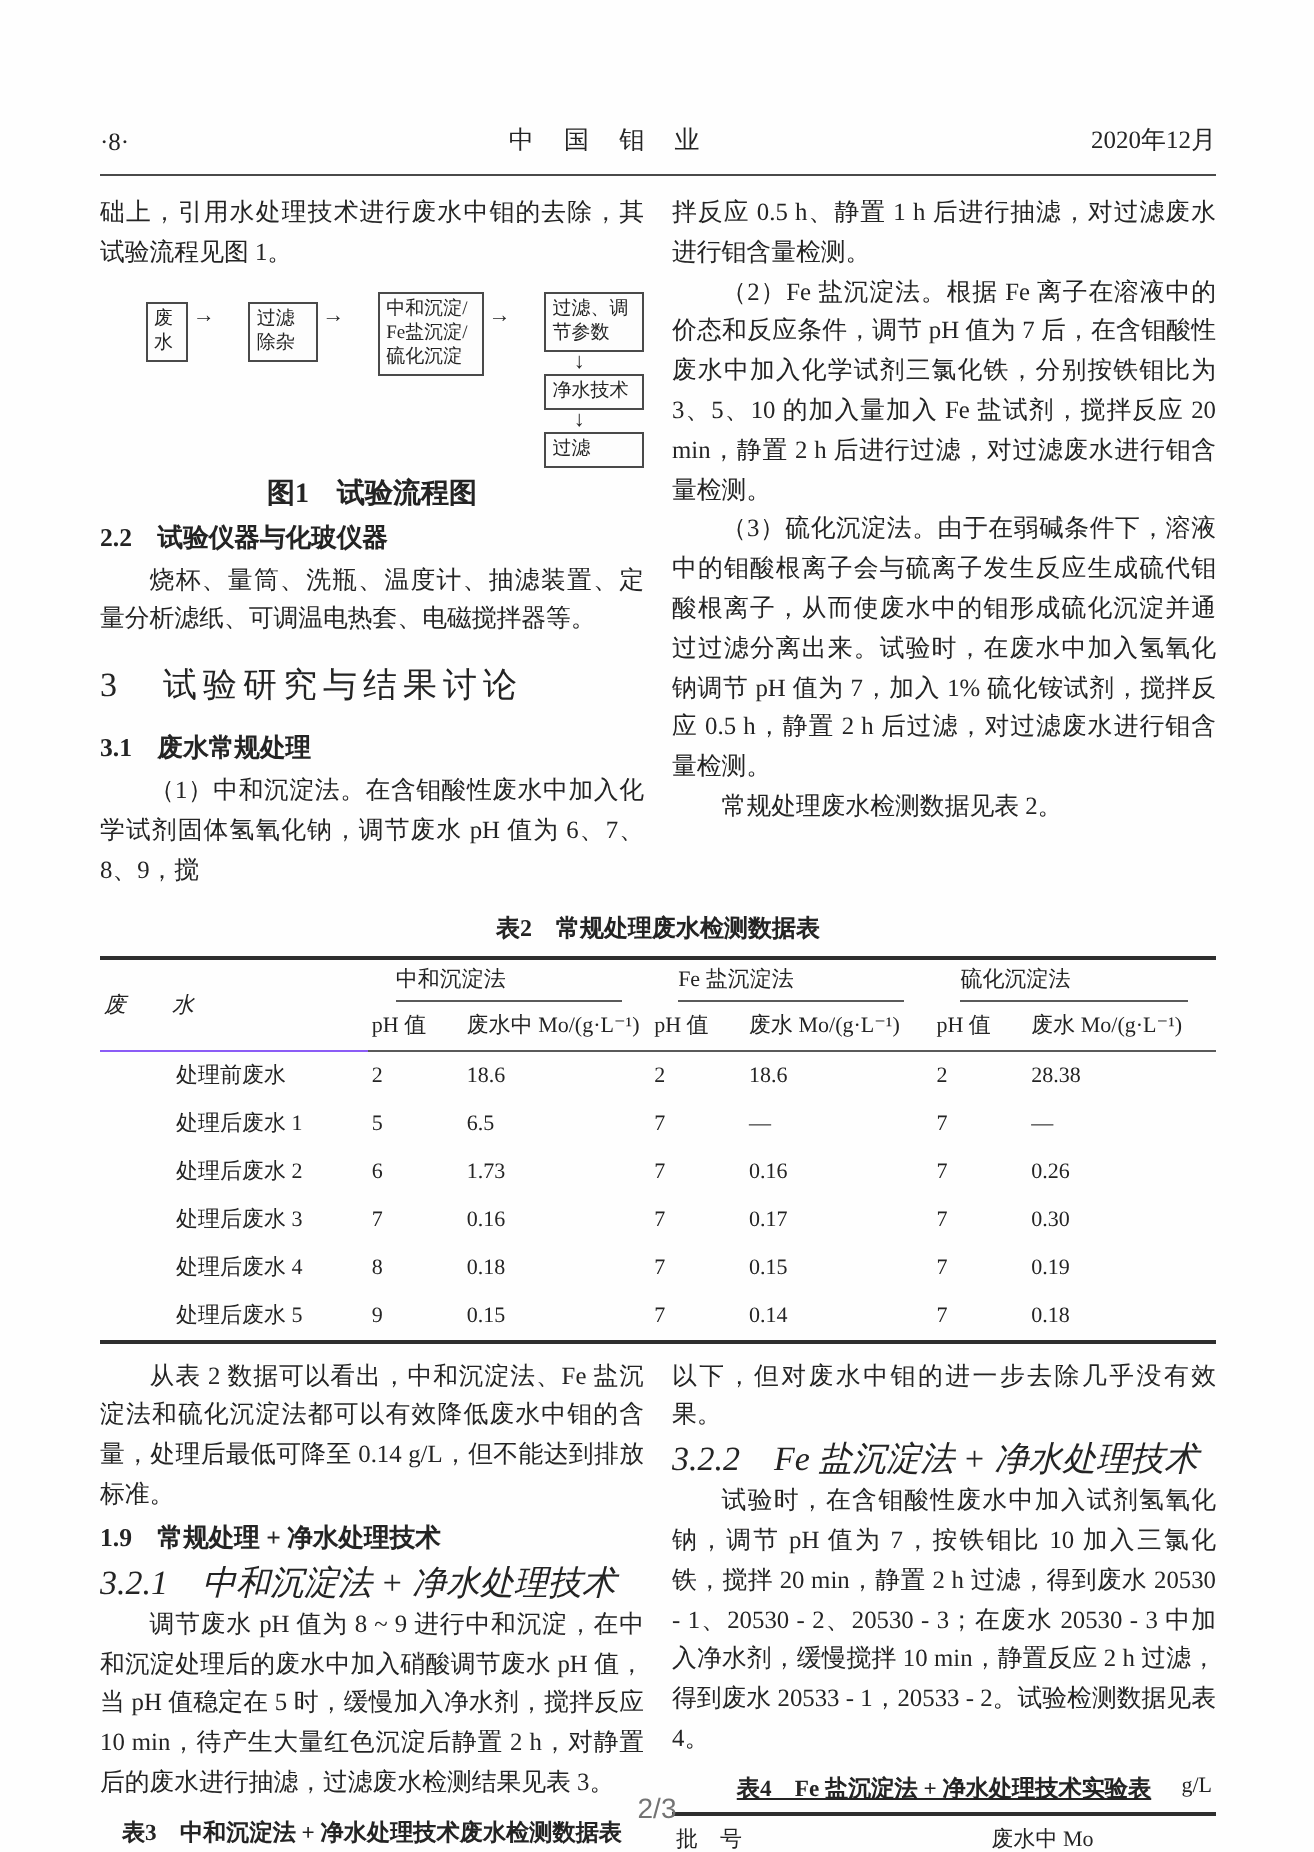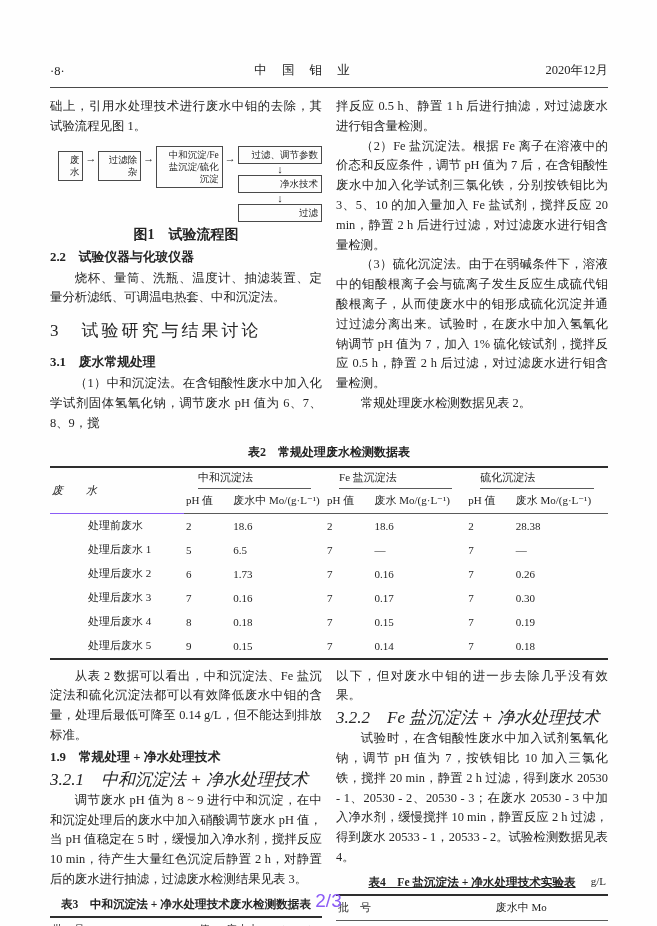--- a/index.html
+++ b/index.html
@@ -17,21 +17,21 @@
   .col{flex:1 1 0;min-width:0;}
 
   p.body{margin:0;font-size:12.4px;line-height:19.8px;text-align:justify;}
   p.ind{text-indent:2em;}
   .h-bold{margin:1px 0;font-size:12.8px;line-height:21px;font-weight:bold;}
   .h-big{margin:6px 0 4px;font-size:17px;line-height:34px;font-weight:400;letter-spacing:3px;}
   .h-ital{margin:1px 0;font-size:17px;line-height:21px;font-style:italic;font-weight:500;}
 
   
   .fc{display:flex;align-items:flex-start;margin:9px 0 2px 8px;font-size:9.5px;line-height:12px;}
-  .fcbox{border:1px solid #4a4a4a;padding:2px 3px;text-align:right;background:#fdfdfd;}
+  .fcbox{border:1px solid #4a4a4a;padding:2px 3px;text-align:left;background:#fdfdfd;margin-left:15px;}
   .fc .s1{margin-top:5px;}
   .fc .arrow{margin-top:6px;padding:0 2px;font-size:11px;}
   .fcwide{width:64px;word-break:break-all;}
   .fccol{display:flex;flex-direction:column;width:92px;}
   .fccol .fcbox{width:auto;}
   .fcdown{text-align:center;line-height:11px;font-size:11px;}
   .figcap{margin:4px 0 3px;text-align:center;font-weight:bold;font-size:14px;}
 
   
   .tbltitle{margin:10px 0 5px;text-align:center;font-weight:bold;font-size:12px;position:relative;}
@@ -44,21 +44,21 @@
   .t2 .grp-inner{border-bottom:1px solid #5a5a5a;margin:0 14px;padding-bottom:3px;}
   .t2 .sub td{border-bottom:1px solid #5a5a5a;}
   .t2 .c1{border-bottom:1px solid #8b5cf6;letter-spacing:6px;font-style:italic;}
   .t2 td.lbl{text-align:left;padding-left:38px;}
   .t3 .head td,.t4 .head td{border-bottom:1px solid #5a5a5a;}
   .t3 td.lbl,.t4 td.lbl{text-align:left;padding-left:8px;}
 
   
   .pgind{position:absolute;left:0;right:0;bottom:14px;text-align:center;
          font-family:"Liberation Sans","DejaVu Sans",sans-serif;
-         font-size:19px;color:#8b5cf6;}
+         font-size:14px;color:#737373;}
 </style>
 </head>
 <body>
 
 <div class="page">
   <div class="content">
 
     <div class="hdr">
       <span>·8·</span>
       <span class="jtitle">中  国  钼  业</span>
@@ -80,21 +80,21 @@
             <div class="fcbox">过滤、调节参数</div>
             <div class="fcdown">↓</div>
             <div class="fcbox">净水技术</div>
             <div class="fcdown">↓</div>
             <div class="fcbox">过滤</div>
           </div>
         </div>
         <div class="figcap">图1　试验流程图</div>
 
         <div class="h-bold">2.2　试验仪器与化玻仪器</div>
-        <p class="body ind">烧杯、量筒、洗瓶、温度计、抽滤装置、定量分析滤纸、可调温电热套、中和沉淀法。</p>
+        <p class="body ind">烧杯、量筒、洗瓶、温度计、抽滤装置、定量分析滤纸、可调温电热套、电磁搅拌器等。</p>
         <div class="h-big">3　试验研究与结果讨论</div>
         <div class="h-bold">3.1　废水常规处理</div>
         <p class="body ind">（1）中和沉淀法。在含钼酸性废水中加入化学试剂固体氢氧化钠，调节废水 pH 值为 6、7、8、9，搅</p>
       </div>
 
       <div class="col">
         <p class="body">拌反应 0.5 h、静置 1 h 后进行抽滤，对过滤废水进行钼含量检测。</p>
         <p class="body ind">（2）Fe 盐沉淀法。根据 Fe 离子在溶液中的价态和反应条件，调节 pH 值为 7 后，在含钼酸性废水中加入化学试剂三氯化铁，分别按铁钼比为 3、5、10 的加入量加入 Fe 盐试剂，搅拌反应 20 min，静置 2 h 后进行过滤，对过滤废水进行钼含量检测。</p>
         <p class="body ind">（3）硫化沉淀法。由于在弱碱条件下，溶液中的钼酸根离子会与硫离子发生反应生成硫代钼酸根离子，从而使废水中的钼形成硫化沉淀并通过过滤分离出来。试验时，在废水中加入氢氧化钠调节 pH 值为 7，加入 1% 硫化铵试剂，搅拌反应 0.5 h，静置 2 h 后过滤，对过滤废水进行钼含量检测。</p>
         <p class="body ind">常规处理废水检测数据见表 2。</p>

